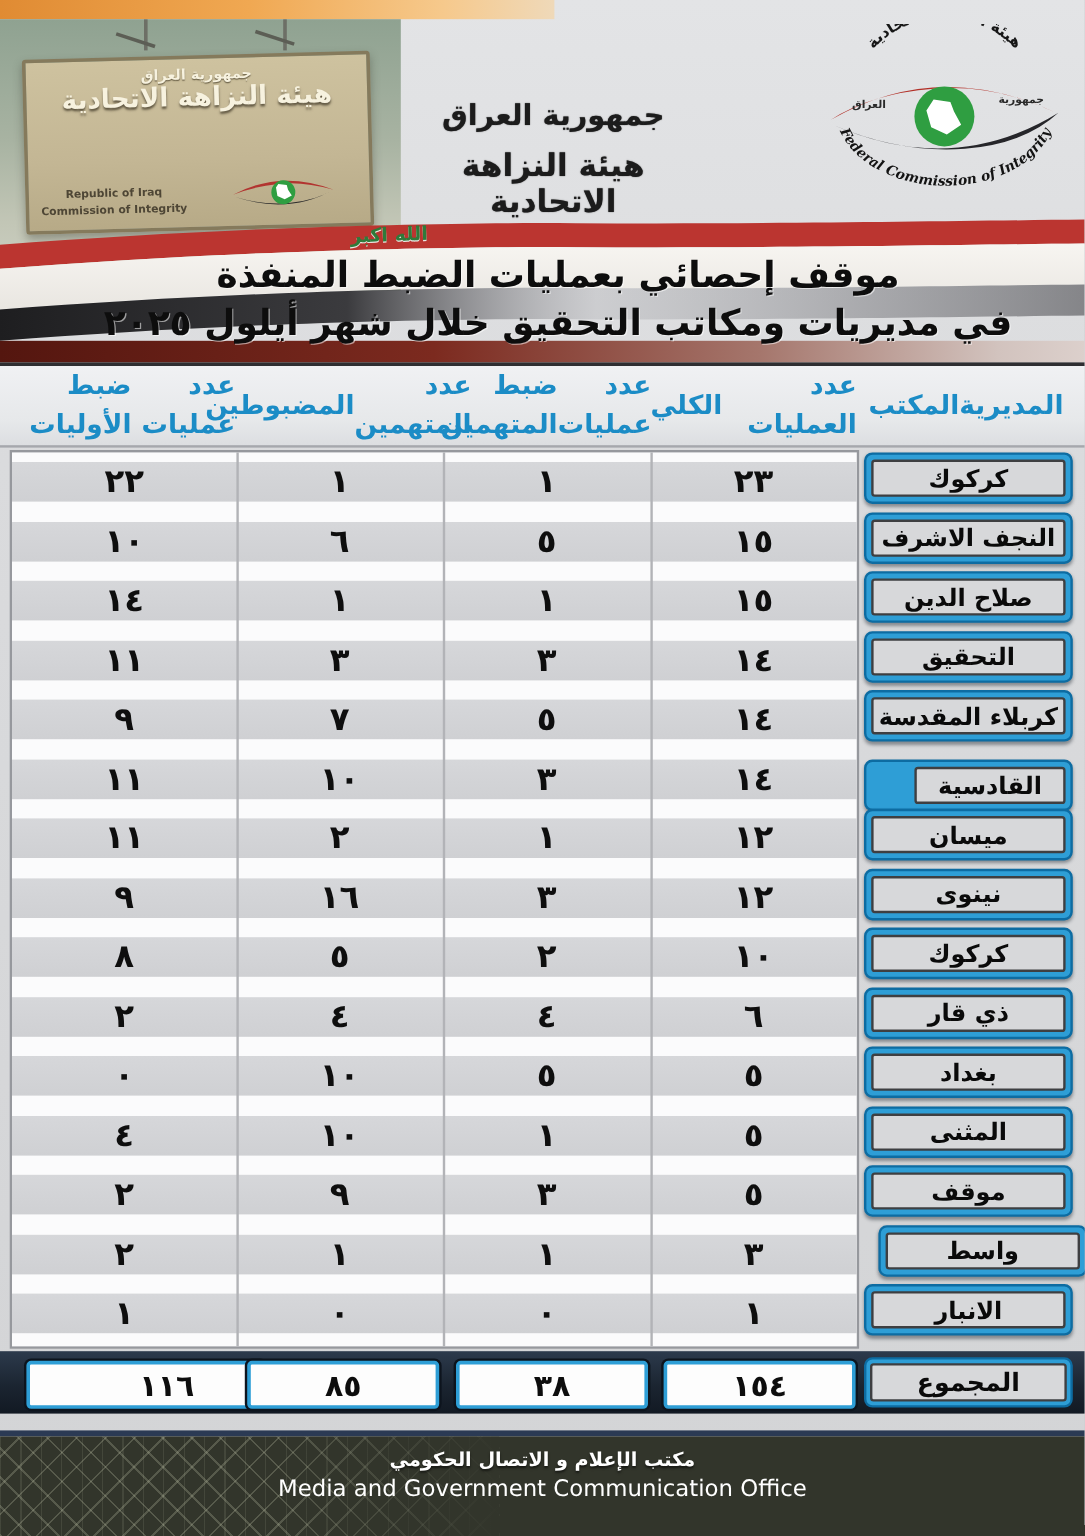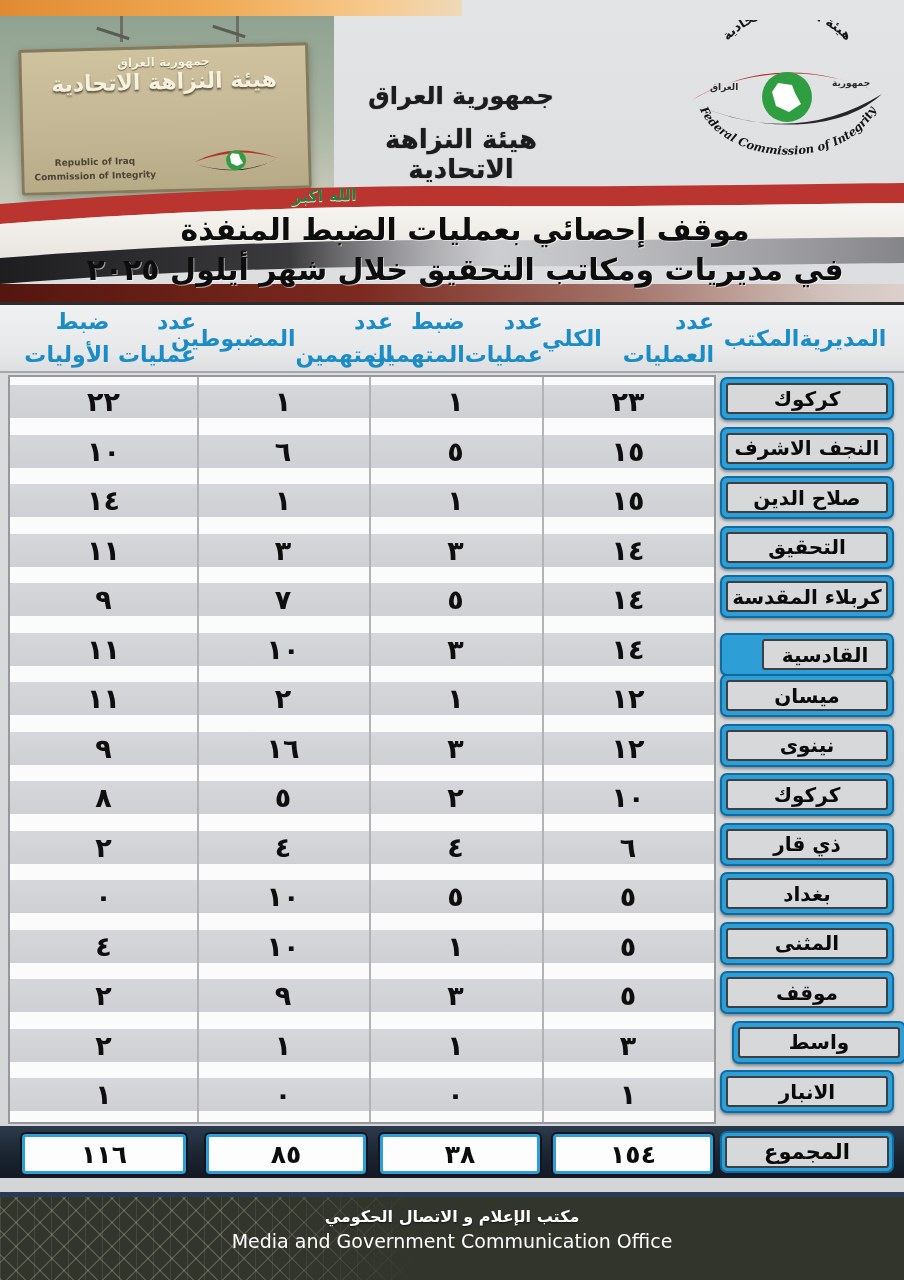--- a/index.html
+++ b/index.html
@@ -70,21 +70,21 @@
             box-shadow:0 2px 3px rgba(10,20,30,.4);padding:4px;}
   .name-inner{width:100%;height:100%;box-sizing:border-box;background:#d7d8da;
               border:2px solid #3e3f41;border-radius:3px;display:flex;align-items:center;
               justify-content:center;font-weight:bold;font-size:20px;color:#0a0a0a;}
   
   .total-strip{position:absolute;left:0;top:1126px;width:904px;height:52px;
                background:linear-gradient(180deg,#2c3a4c 0%,#1b2531 55%,#121923 100%);}
   .tbox{position:absolute;top:8px;height:34px;background:#fdfdfd;border:3px solid #2e9ed6;
         border-radius:4px;box-shadow:0 0 0 2px #0d141d;display:flex;align-items:center;
         justify-content:center;font-size:25px;font-weight:bold;color:#0d0d0d;}
-  .tb-evidence{left:22px;width:158px;} .tb-seized{left:206px;width:154px;}
+  .tb-evidence{left:22px;width:158px;padding-left:35px;} .tb-seized{left:206px;width:154px;}
   .tb-suspect{left:380px;width:154px;} .tb-total{left:553px;width:154px;}
   .total-name{position:absolute;left:720px;top:5px;width:174px;height:42px;box-sizing:border-box;
               background:#2e9ed6;border:2px solid #0d6ca2;border-radius:7px;padding:3px;}
   .total-name .name-inner{font-size:21px;}
   
   .footer-line{position:absolute;left:0;top:1192px;width:904px;height:5px;background:#2b3a54;}
   .footer{position:absolute;left:0;top:1197px;width:904px;height:83px;background:#32352b;
           text-align:center;color:#ffffff;overflow:hidden;}
   .pattern{position:absolute;left:0;top:0;width:46%;height:100%;
      background-image:

